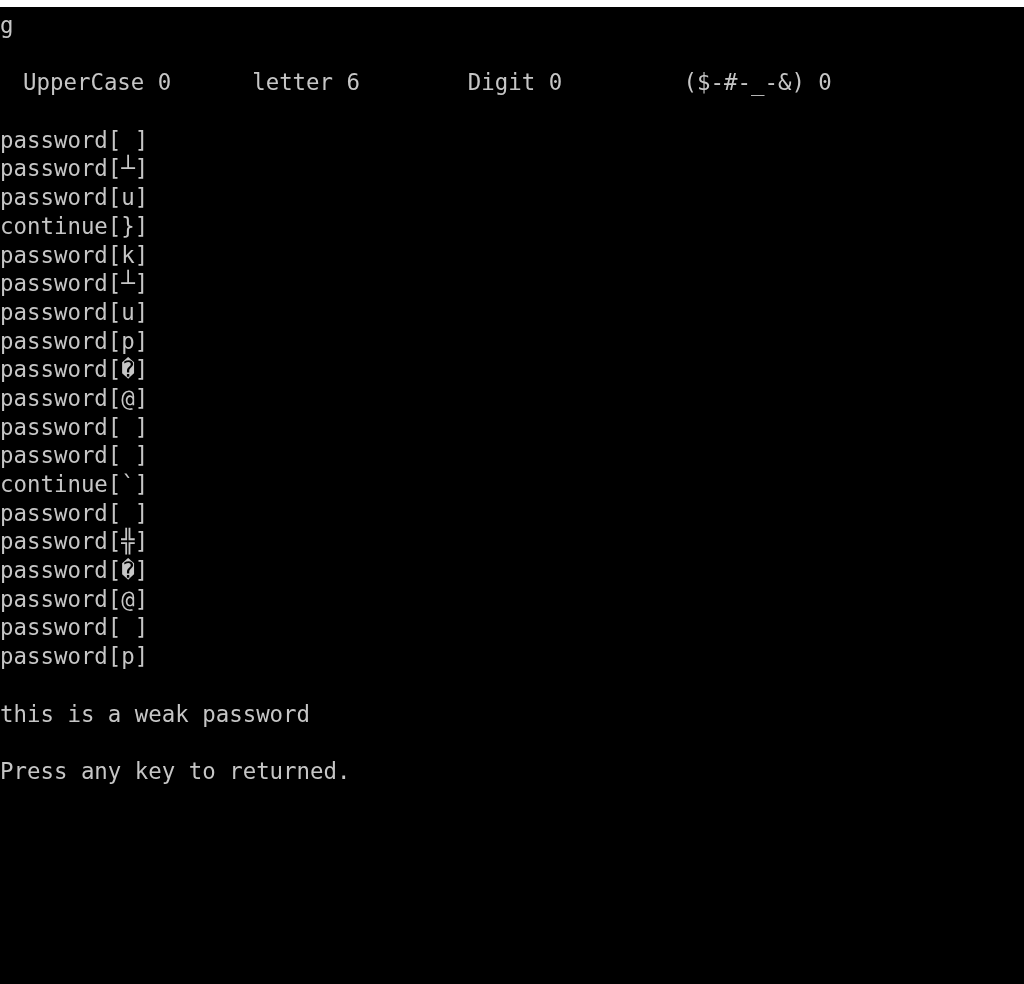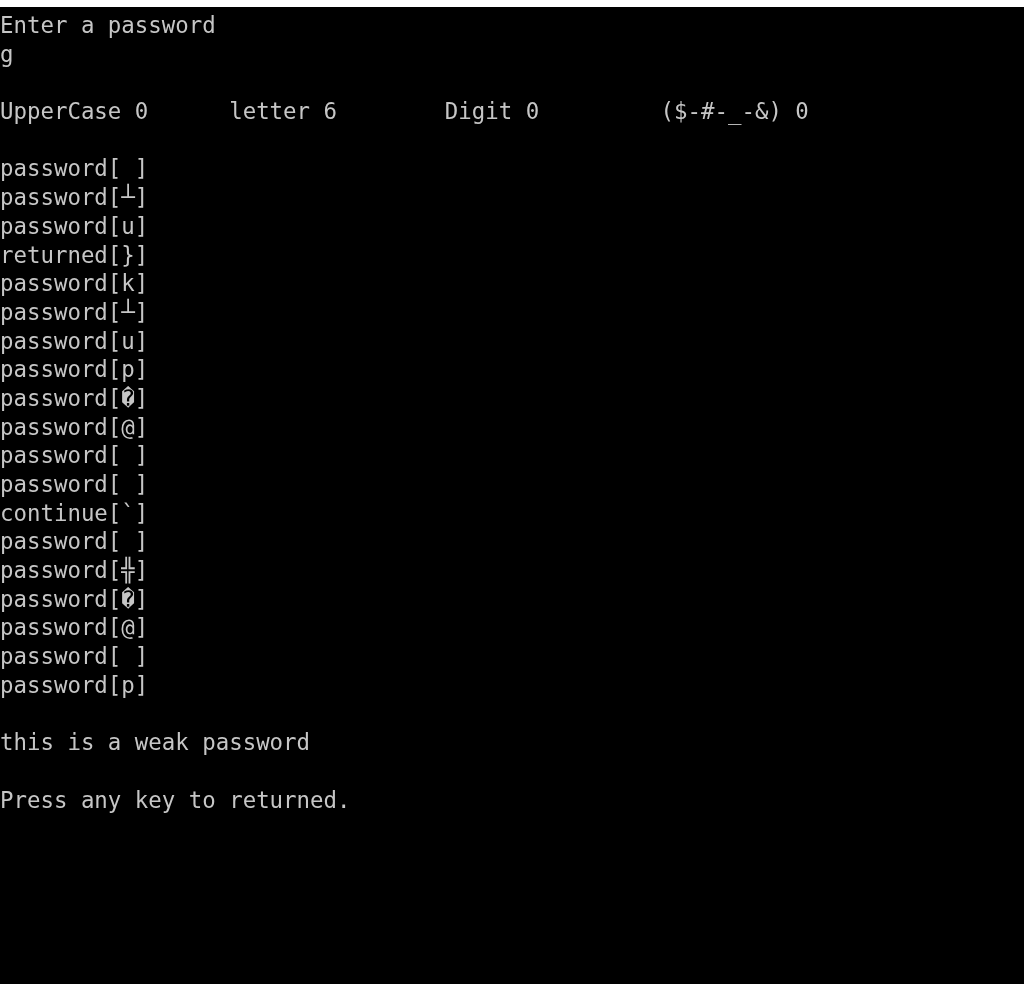--- a/index.html
+++ b/index.html
@@ -55,45 +55,45 @@
     color: transparent;
   }
   #console-screen > .line:first-child {
     padding-top: 4px;
     height: 32.7px;
   }
   .stats-row {
     white-space: pre;
     display: block;
     height: 28.7px;
+    margin-left: 23px;
   }
 </style>
 </head>
 <body>
 
 <div id="console-window">
 
   <div id="title-strip"></div>
 
   <div id="console-screen">
 
-    <span class="line">Enter a password</span>
 
     <span class="line">g</span>
 
     <span class="line blank">&nbsp;</span>
 
     <span class="stats-row">UpperCase 0      letter 6        Digit 0         ($-#-_-&amp;) 0</span>
 
     <span class="line blank">&nbsp;</span>
 
     <span class="line">password[ ]</span>
     <span class="line">password[┴]</span>
     <span class="line">password[u]</span>
-    <span class="line">returned[}]</span>
+    <span class="line">continue[}]</span>
     <span class="line">password[k]</span>
     <span class="line">password[┴]</span>
     <span class="line">password[u]</span>
     <span class="line">password[p]</span>
     <span class="line">password[�]</span>
     <span class="line">password[@]</span>
     <span class="line">password[ ]</span>
     <span class="line">password[ ]</span>
     <span class="line">continue[`]</span>
     <span class="line">password[ ]</span>

